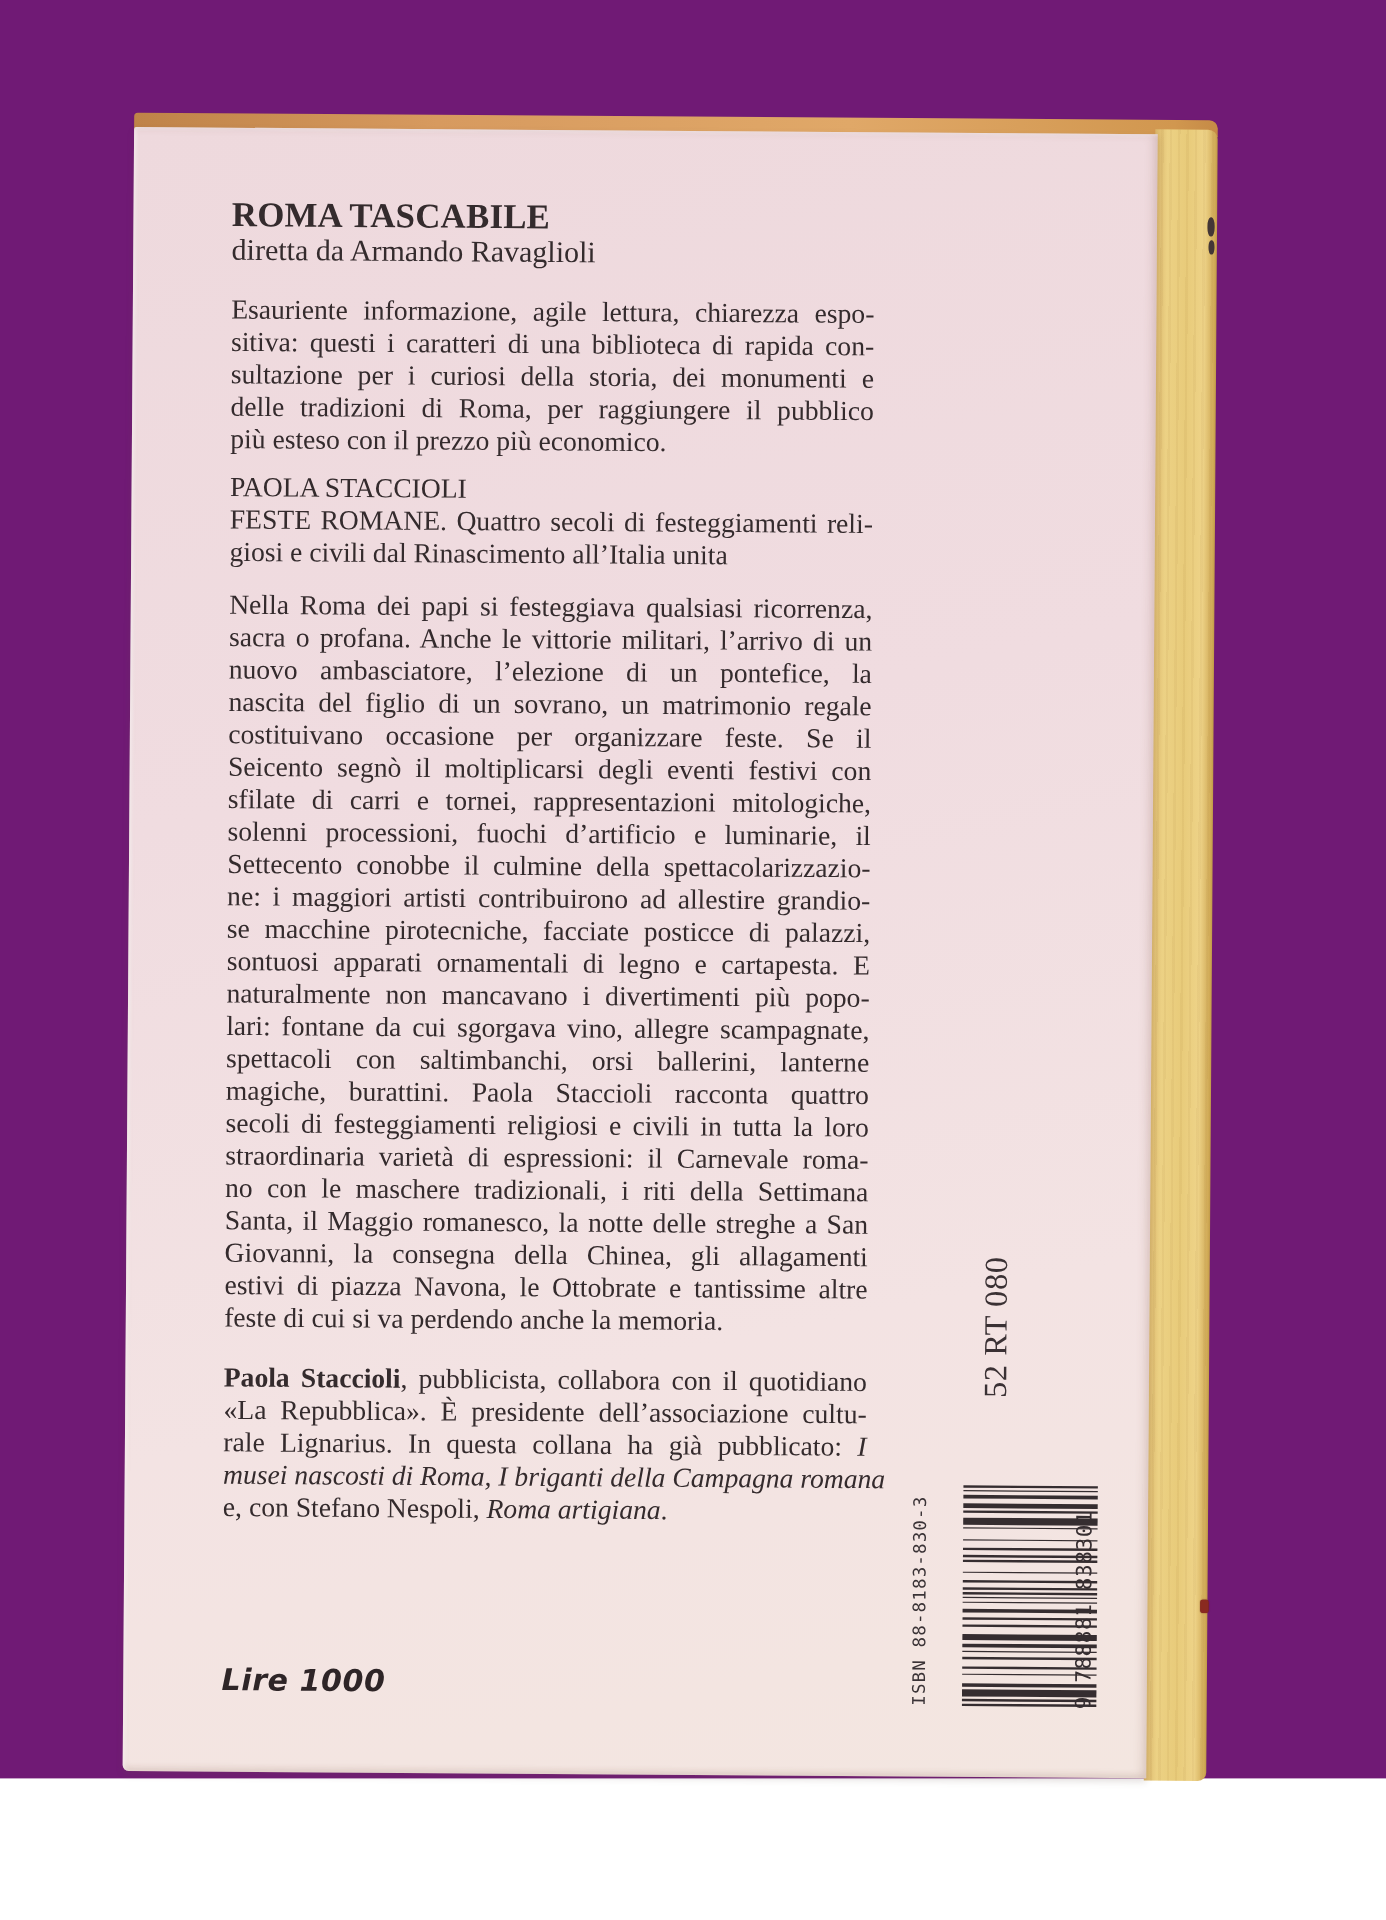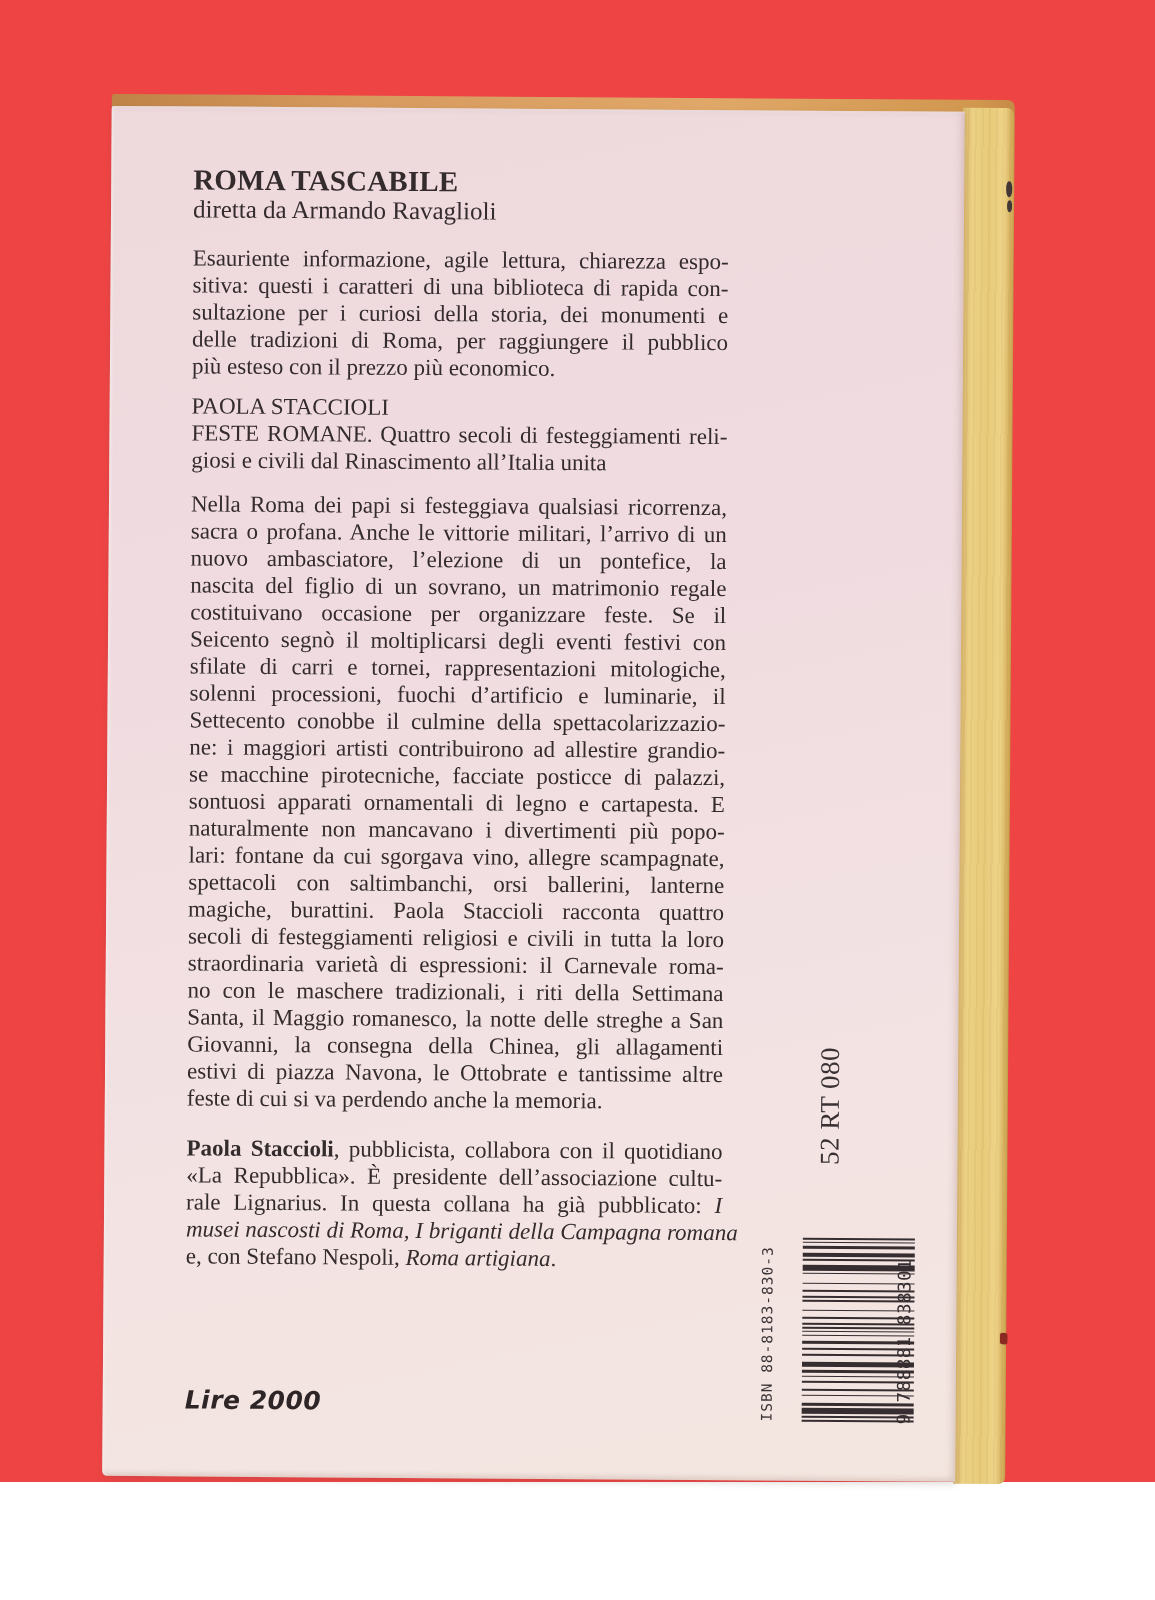--- a/index.html
+++ b/index.html
@@ -1,21 +1,21 @@
 <!DOCTYPE html>
 <html><head>
 <meta charset="utf-8">
 <style>
   html,body { margin:0; padding:0; }
   body {
     width:1155px; height:1600px; overflow:hidden;
     background:#ffffff;
     font-family:"Liberation Serif", serif;
   }
-  .photo { position:relative; width:1155px; height:1482px; background:#ef4444; }
+  .photo { position:relative; width:1155px; height:1482px; background:#701a75; }
 
   .book {
     position:absolute; left:107px; top:97px; width:903px; height:1387px;
     transform:rotate(0.4deg); transform-origin:50% 50%;
   }
   .edge-top {
     position:absolute; left:0; top:0; width:100%; height:14px;
     background:linear-gradient(90deg,#bf8348,#d79a5f 28%,#e0a868 66%,#d1974f 96%,#c58a46);
     border-radius:3px 7px 0 0;
     box-shadow:0 1px 1px rgba(120,80,50,.35);
@@ -143,21 +143,21 @@
         </div>
 
       <div class="block para bio">
           <div class="line"><span class="b">Paola Staccioli</span><span>, pubblicista, collabora con il quotidiano</span></div>
           <div class="line">«La Repubblica». È presidente dell’associazione cultu-</div>
           <div class="line"><span>rale Lignarius. In questa collana ha già pubblicato: </span><span class="i">I</span></div>
           <div class="line"><span class="i">musei nascosti di Roma, I briganti della Campagna romana</span></div>
           <div class="line noj"><span>e, con Stefano Nespoli, </span><span class="i">Roma artigiana</span><span>.</span></div>
         </div>
 
-      <div class="price">Lire 2000</div>
+      <div class="price">Lire 1000</div>
 
       <div class="catalog">
         <span class="vtext">52 RT 080</span>
       </div>
 
       <div class="barcode">
         <span class="vtext bc-isbn">ISBN 88-8183-830-3</span>
         <div class="bc-bars" id="bc-bars">
             <div class="bar" style="top: 182.063px; height: 1.53684px;"></div>
             <div class="bar" style="top: 178.189px; height: 1.53684px;"></div>

